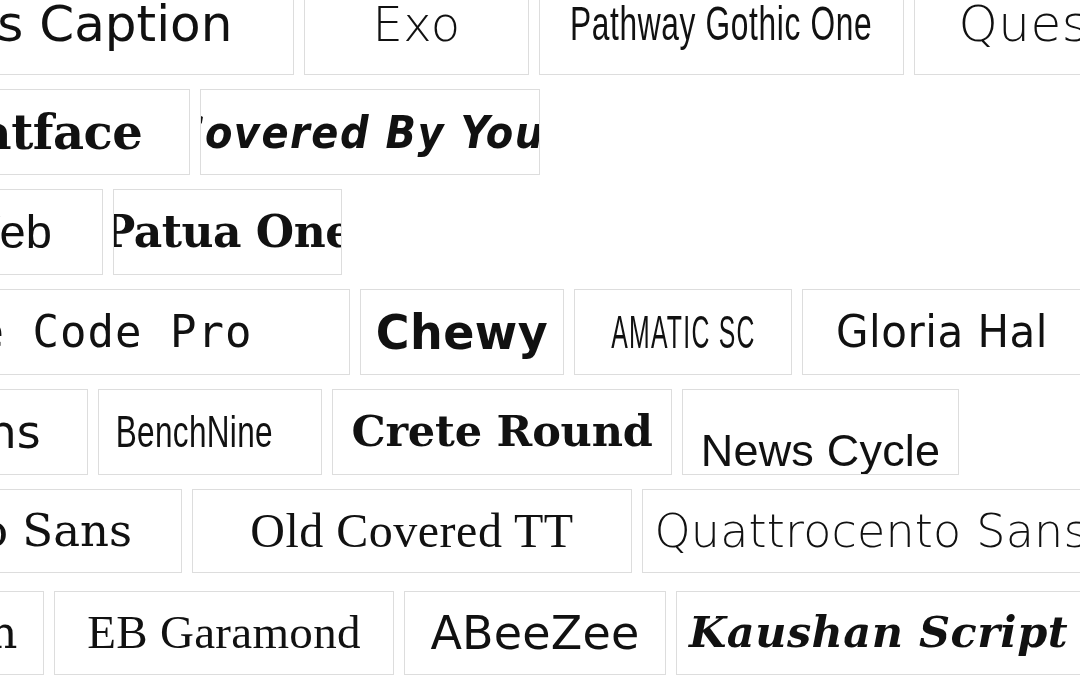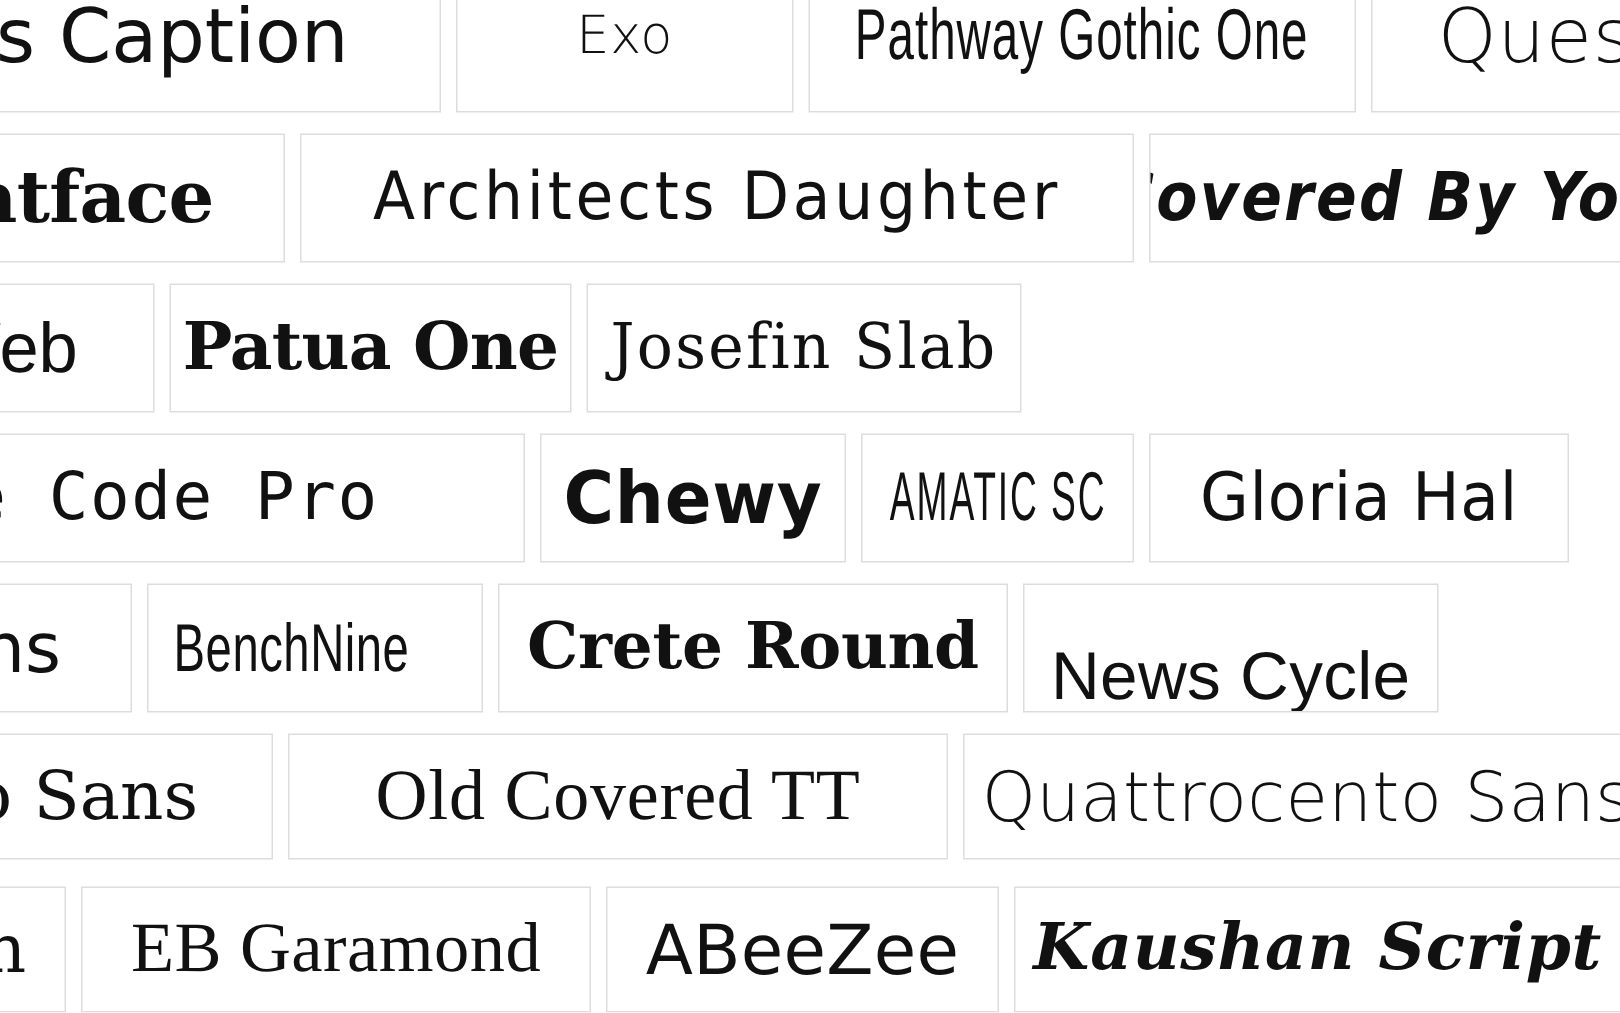--- a/index.html
+++ b/index.html
@@ -61,21 +61,21 @@
   .row-4 { top: 289px;  height:  86px; }
   .row-5 { top: 389px;  height:  86px; }
   .row-6 { top: 489px;  height:  84px; }
   .row-7 { top: 591px;  height:  84px; }
 
   .font-row .font-card { height: 100%; margin-right: 10px; }
 
   
   
   .c-open-sans-caption   { font-family: "DejaVu Sans", sans-serif; font-size: 50px; font-weight: 400; letter-spacing: 0px; }
-  .c-exo                 { font-family: "DejaVu Sans", sans-serif; font-size: 35px; font-weight: 300; letter-spacing: 0.5px; }
+  .c-exo                 { font-family: "DejaVu Sans", sans-serif; font-size: 48px; font-weight: 300; letter-spacing: 0.5px; }
   .c-pathway-gothic      { font-family: "Liberation Sans Narrow", "Liberation Sans", sans-serif; font-size: 48px; font-weight: 400; transform: scaleX(0.66); transform-origin: center; letter-spacing: 1px; }
   .c-questrial           { font-family: "DejaVu Sans", sans-serif; font-size: 50px; font-weight: 300; letter-spacing: 0.5px; }
 
   
   .c-abril-fatface       { font-family: "DejaVu Serif", serif; font-size: 48px; font-weight: 700; letter-spacing: -0.5px; }
   .c-architects-daughter { font-family: "DejaVu Sans", sans-serif; font-size: 41px; font-weight: 400; letter-spacing: 2.5px; transform: scaleY(1.08); }
   .c-covered-by-grace    { font-family: "DejaVu Sans", sans-serif; font-size: 40px; font-weight: 600; font-style: italic; letter-spacing: 1.5px; transform: scaleY(1.12); }
 
   
   .c-pt-sans-web         { font-family: "Liberation Sans", sans-serif; font-size: 47px; font-weight: 400; }
@@ -123,48 +123,42 @@
     </div>
     <div class="font-card" style="width:260px;">
       <span class="font-card-label c-questrial">Questr</span>
     </div>
   </div>
 
   <div class="font-row row-2" style="left:-98px;">
     <div class="font-card" style="width:288px;">
       <span class="font-card-label c-abril-fatface">Fatface</span>
     </div>
-    <div class="font-card" style="width:556px;">
-      <span class="font-card-label c-architects-daughter">Architects Daughter</span>
-    </div>
     <div class="font-card" style="width:340px;">
       <span class="font-card-label c-covered-by-grace">Covered By Your</span>
     </div>
   </div>
 
   <div class="font-row row-3" style="left:-95px;">
     <div class="font-card" style="width:198px;">
       <span class="font-card-label c-pt-sans-web">Web</span>
     </div>
-    <div class="font-card" style="width:268px;">
+    <div class="font-card" style="width:229px;">
       <span class="font-card-label c-patua-one">Patua One</span>
-    </div>
-    <div class="font-card" style="width:290px;">
-      <span class="font-card-label c-josefin-slab">Josefin Slab</span>
     </div>
   </div>
 
   <div class="font-row row-4" style="left:-120px;">
     <div class="font-card" style="width:470px;">
       <span class="font-card-label c-source-code-pro">e Code Pro</span>
     </div>
     <div class="font-card" style="width:204px;">
       <span class="font-card-label c-chewy">Chewy</span>
     </div>
-    <div class="font-card" style="width:182px;">
+    <div class="font-card" style="width:218px;">
       <span class="font-card-label c-amatic-sc">AMATIC SC</span>
     </div>
     <div class="font-card" style="width:280px;">
       <span class="font-card-label c-gloria-hallelujah">Gloria Hal</span>
     </div>
   </div>
 
   <div class="font-row row-5" style="left:-88px;">
     <div class="font-card" style="width:176px;">
       <span class="font-card-label c-open-sans">ans</span>

